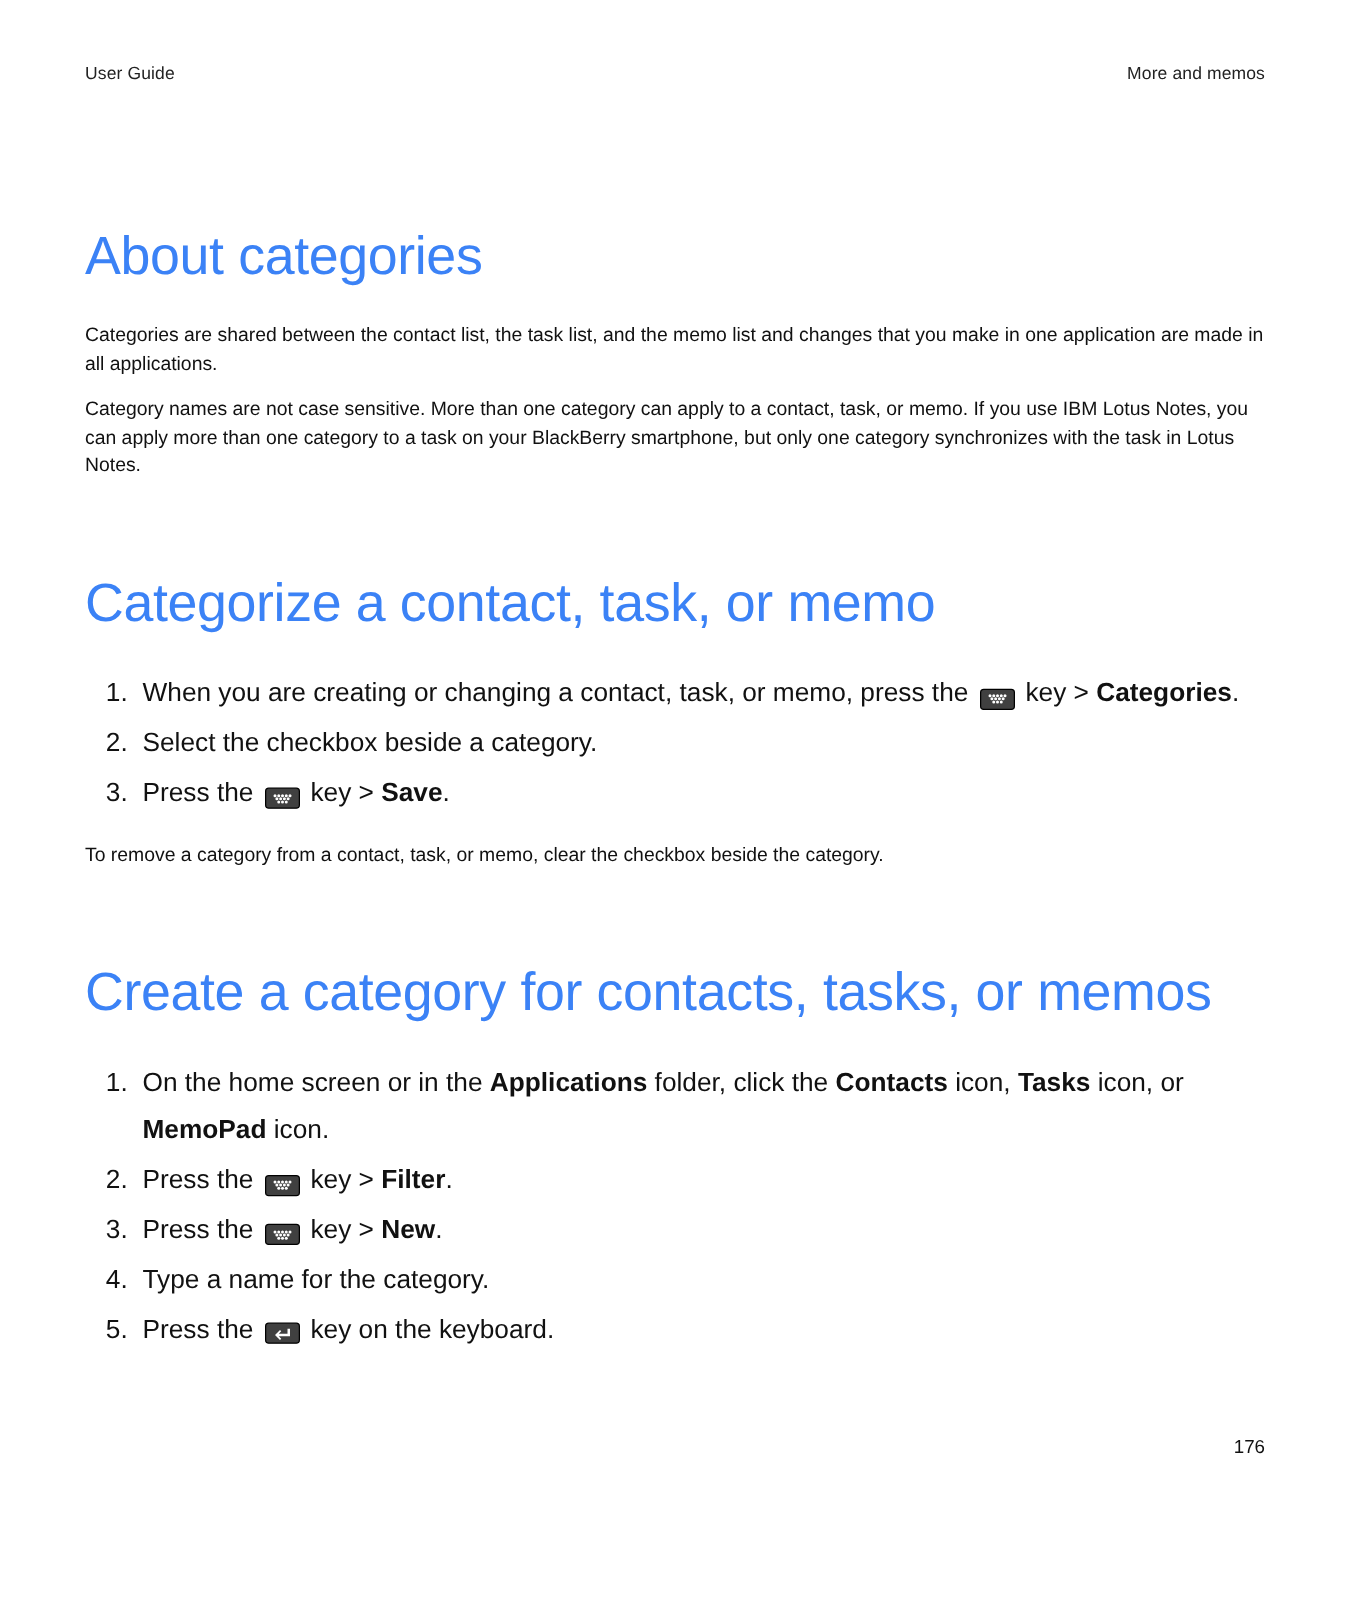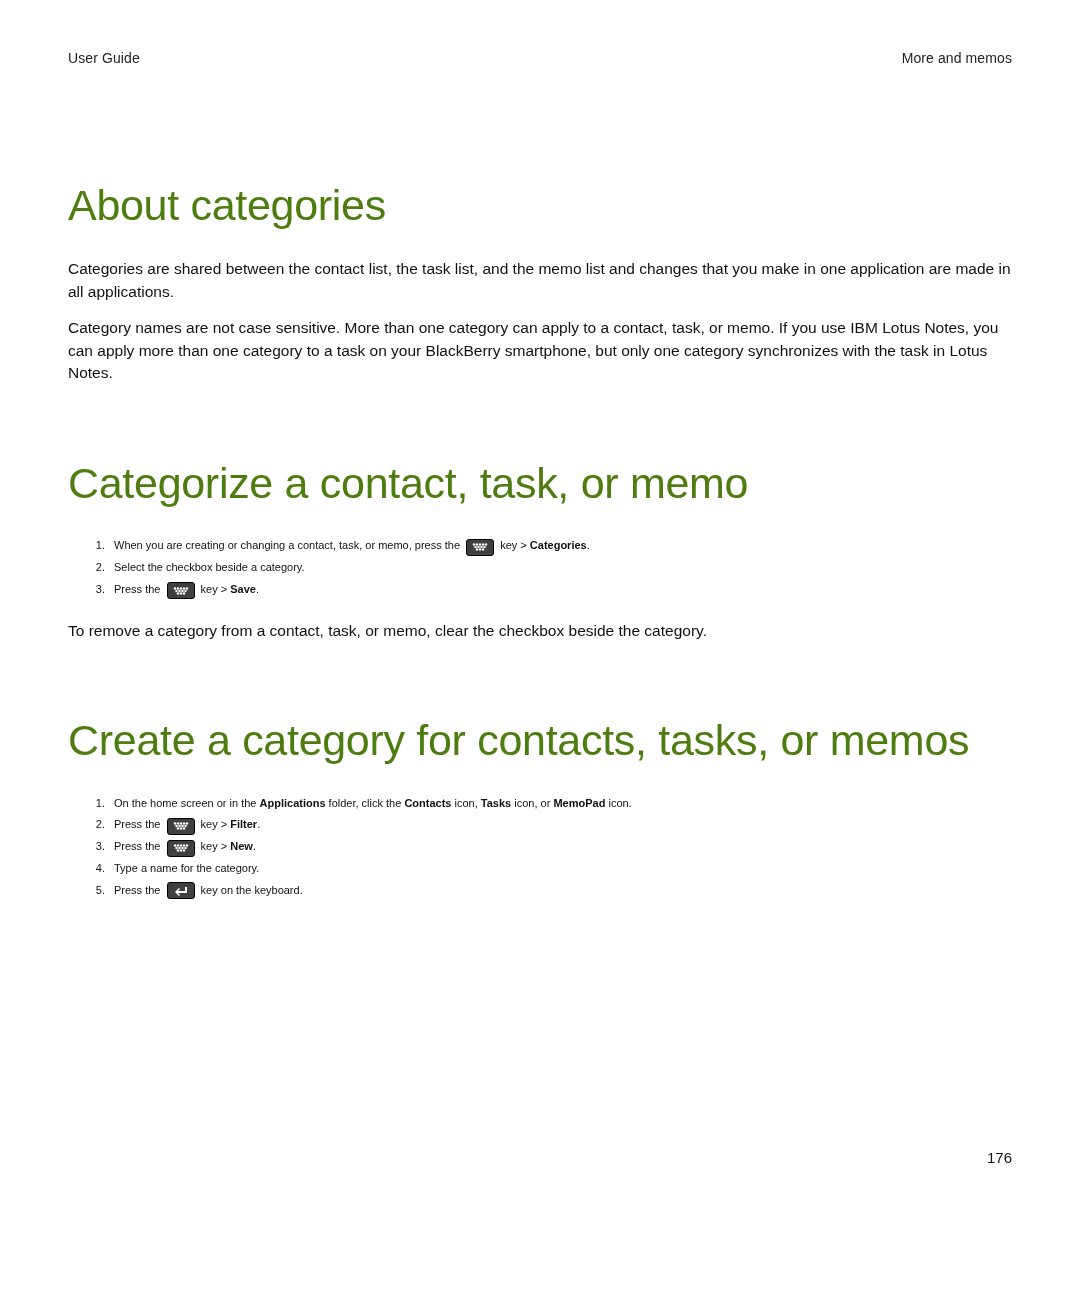--- a/index.html
+++ b/index.html
@@ -19,39 +19,39 @@
   }
   .header-row {
     display: flex;
     justify-content: space-between;
     font-size: 14px;
     color: #222;
     margin-bottom: 115px;
     letter-spacing: 0.1px;
   }
   h1 {
-    color: #4d7c0f;
+    color: #3b82f6;
     font-weight: 400;
     font-size: 43px;
     margin: 0 0 28px 0;
     line-height: 1.15;
     letter-spacing: -0.3px;
   }
   p.body {
     font-size: 15.5px;
     line-height: 1.45;
     margin: 0 0 14px 0;
     color: #111;
   }
   .section-gap { height: 60px; }
   ol {
     list-style: decimal;
     margin: 0 0 14px 0;
     padding-left: 40px;
-    font-size: 11px;
+    font-size: 21px;
     line-height: 1.75;
     color: #111;
   }
   ol li {
     padding-left: 6px;
     margin: 0;
   }
   .tight li { line-height: 1.8; padding-bottom:2px; }
   .menu-key, .enter-key {
     display: inline-flex;

